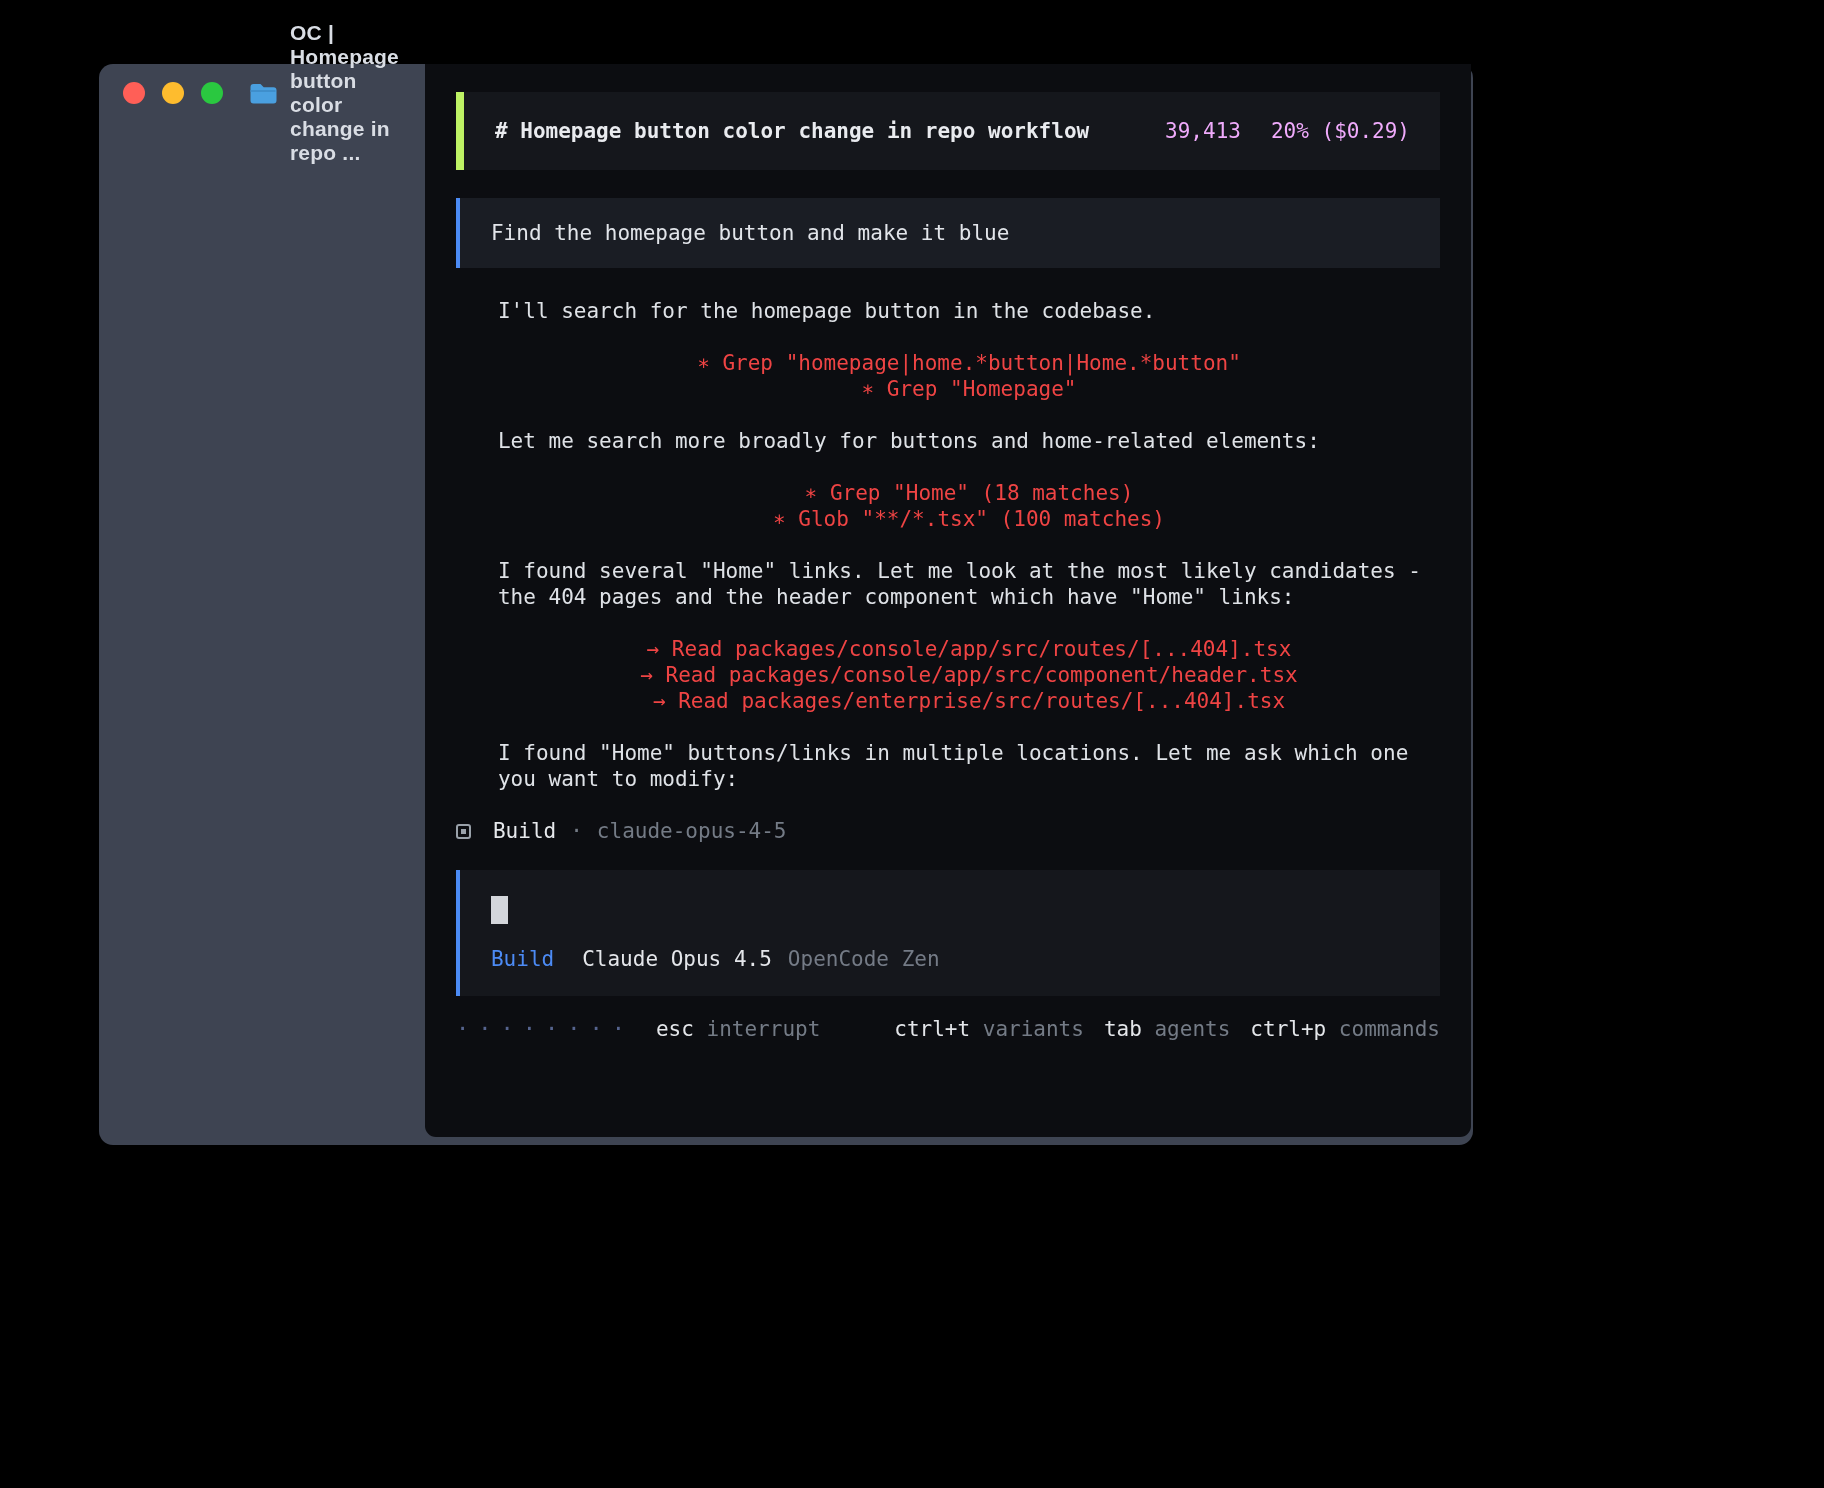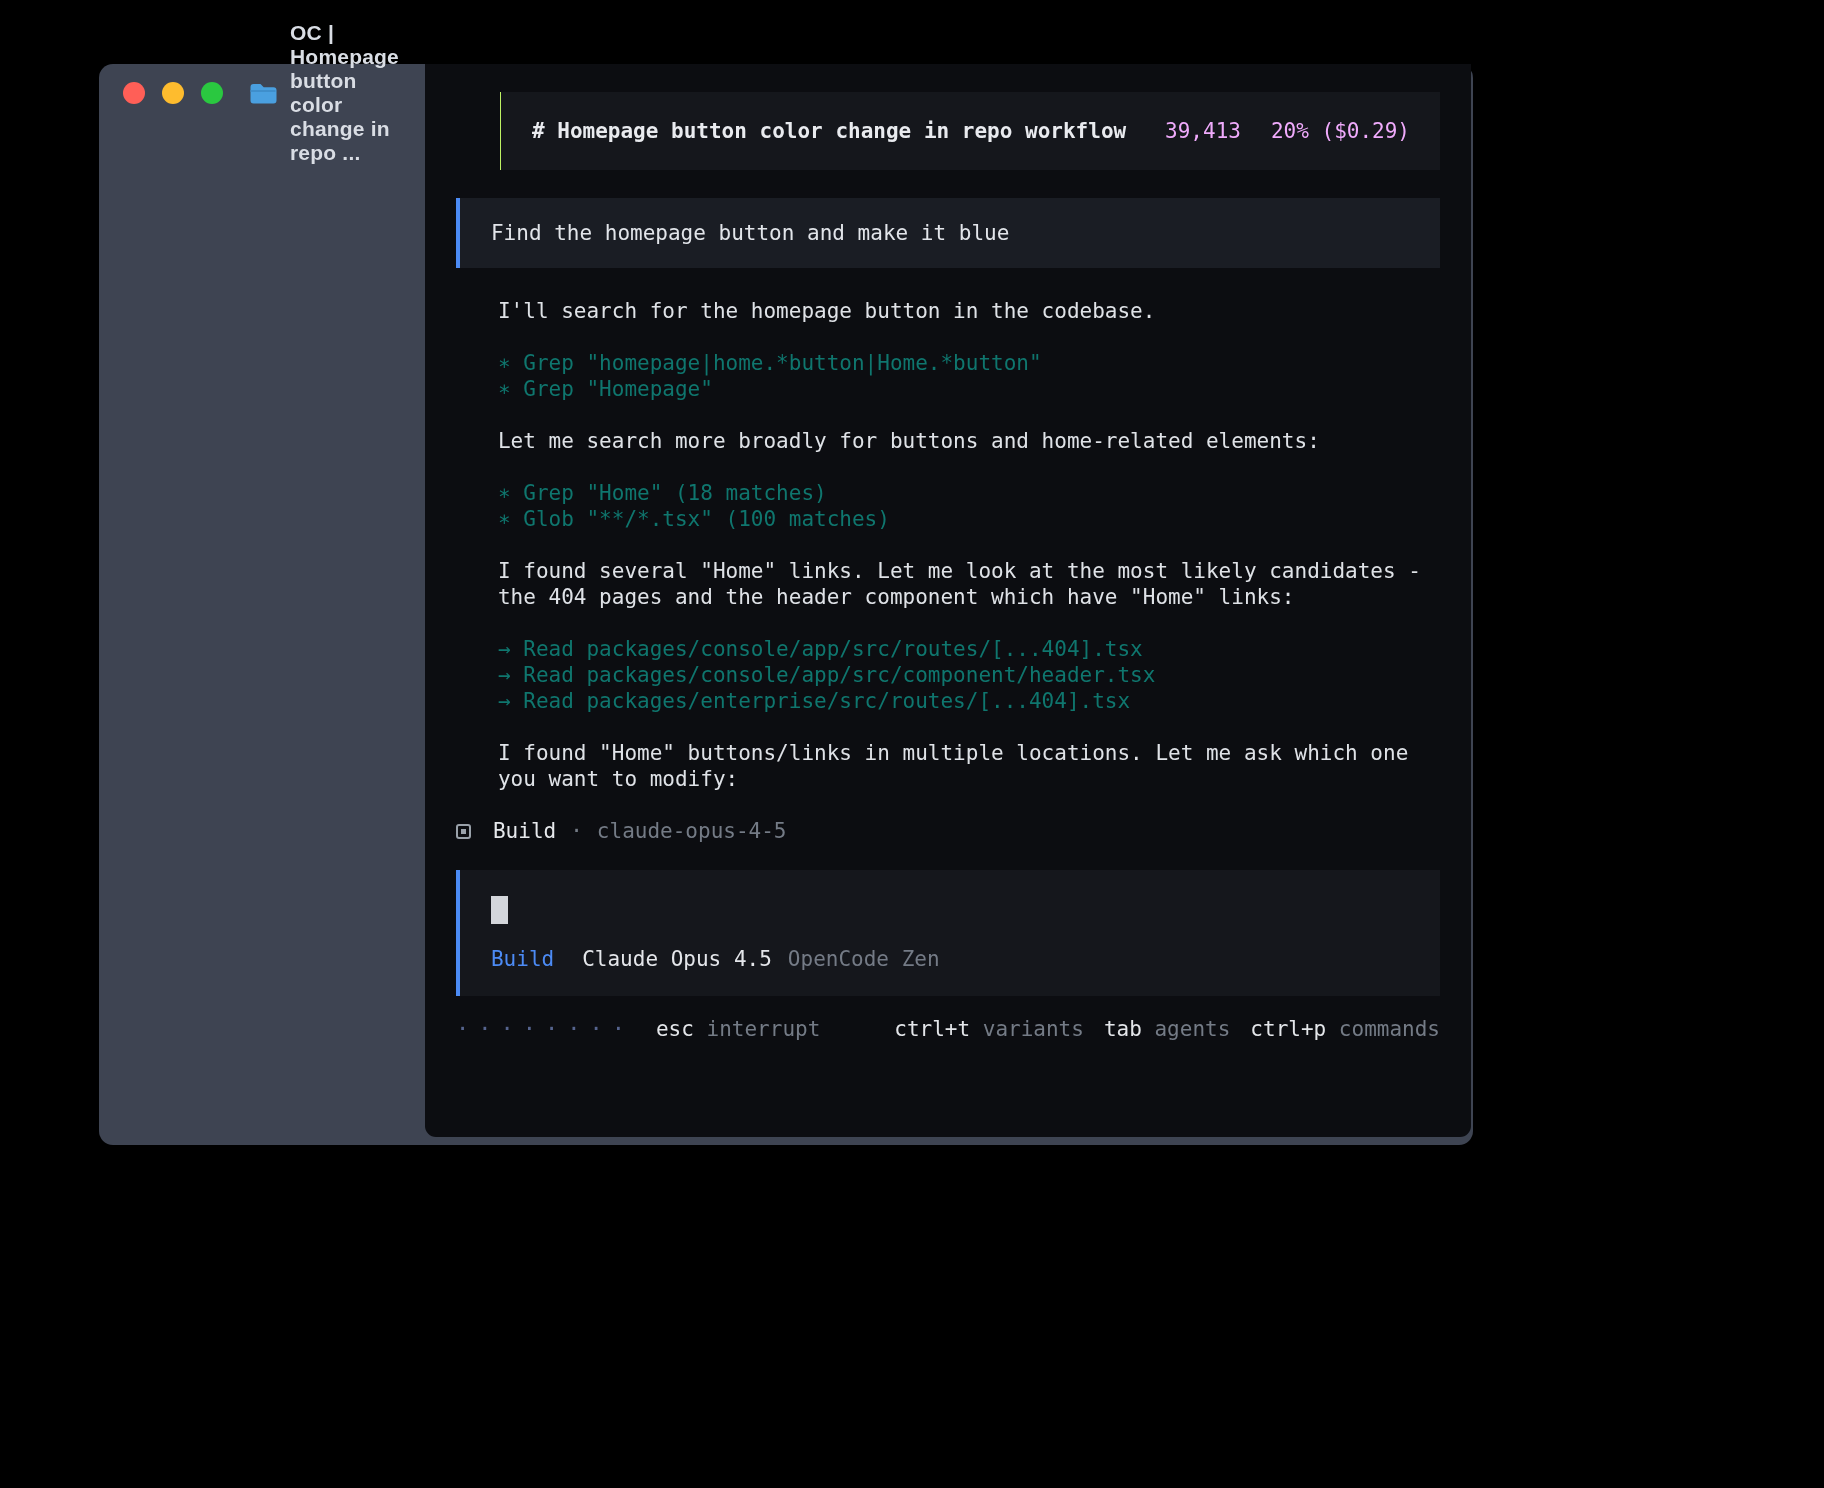--- a/index.html
+++ b/index.html
@@ -24,26 +24,26 @@
   .light.green { background:#2ac840; }
   .folder { margin-left:26px; margin-right:13px; display:flex; align-items:center; }
   .win-title { color:#d9dde4; font-weight:bold; font-size:21px; letter-spacing:0.2px; }
 
   .content {
     flex:1; background:#0c0d11; margin:0 2px 8px 2px; border-radius:0 0 11px 11px;
     padding:28px 31px 0 31px; color:#dfe2e7; font-size:21px; line-height:26px;
     display:flex; flex-direction:column; overflow:hidden;
   }
   .line { white-space:pre-wrap; }
-  .gray { color:#0f766e; }
+  .gray { color:#ef4444;text-align:center; }
 
   .header-block {
-    background:#15171c; border-left:1px solid #bef264;
+    background:#15171c; border-left:8px solid #bef264;
     padding:26px 30px 26px 31px; margin-bottom:28px;
-    display:flex; justify-content:space-between; align-items:center;margin-left:44px;
+    display:flex; justify-content:space-between; align-items:center;
   }
   .header-title { font-weight:bold; color:#e9ebef; }
   .header-meta { color:#f0abfc; display:flex; gap:30px; }
 
   .user-block {
     background:#1a1d24; border-left:4px solid #4c8bf5;
     padding:22px 30px 22px 31px; margin-bottom:30px; color:#e2e5ea;
   }
 
   .chat { max-width:1280px; }

